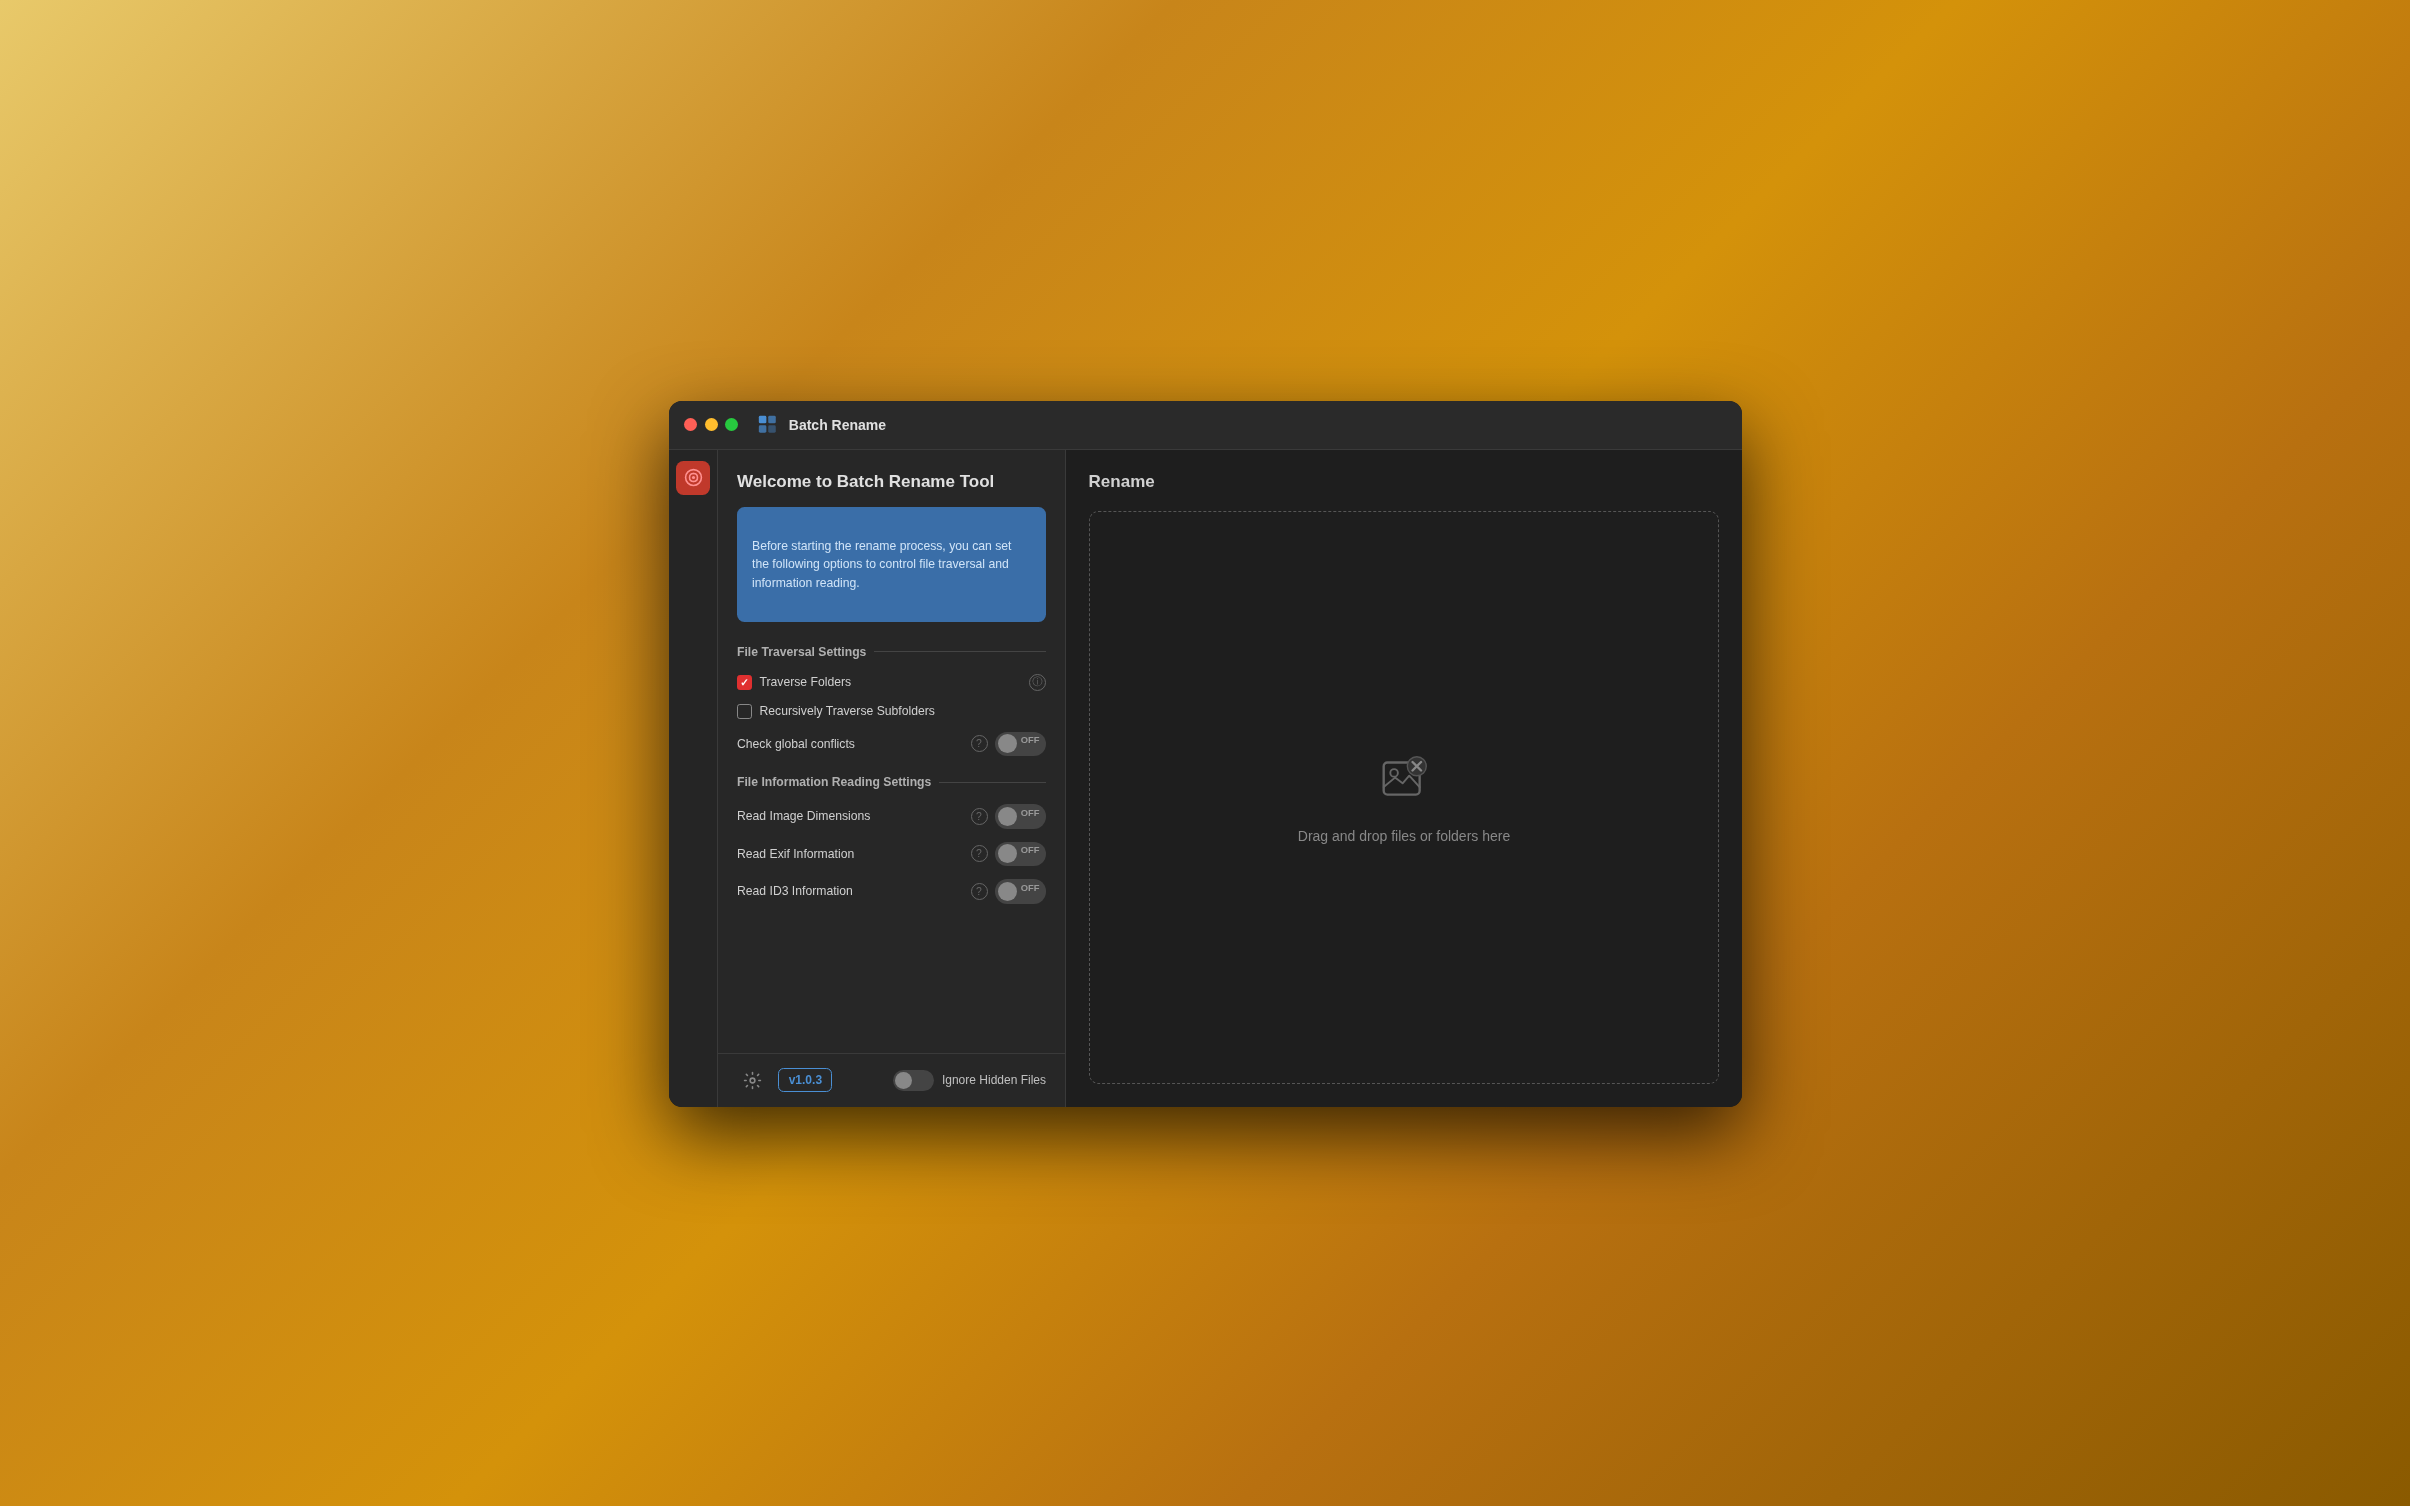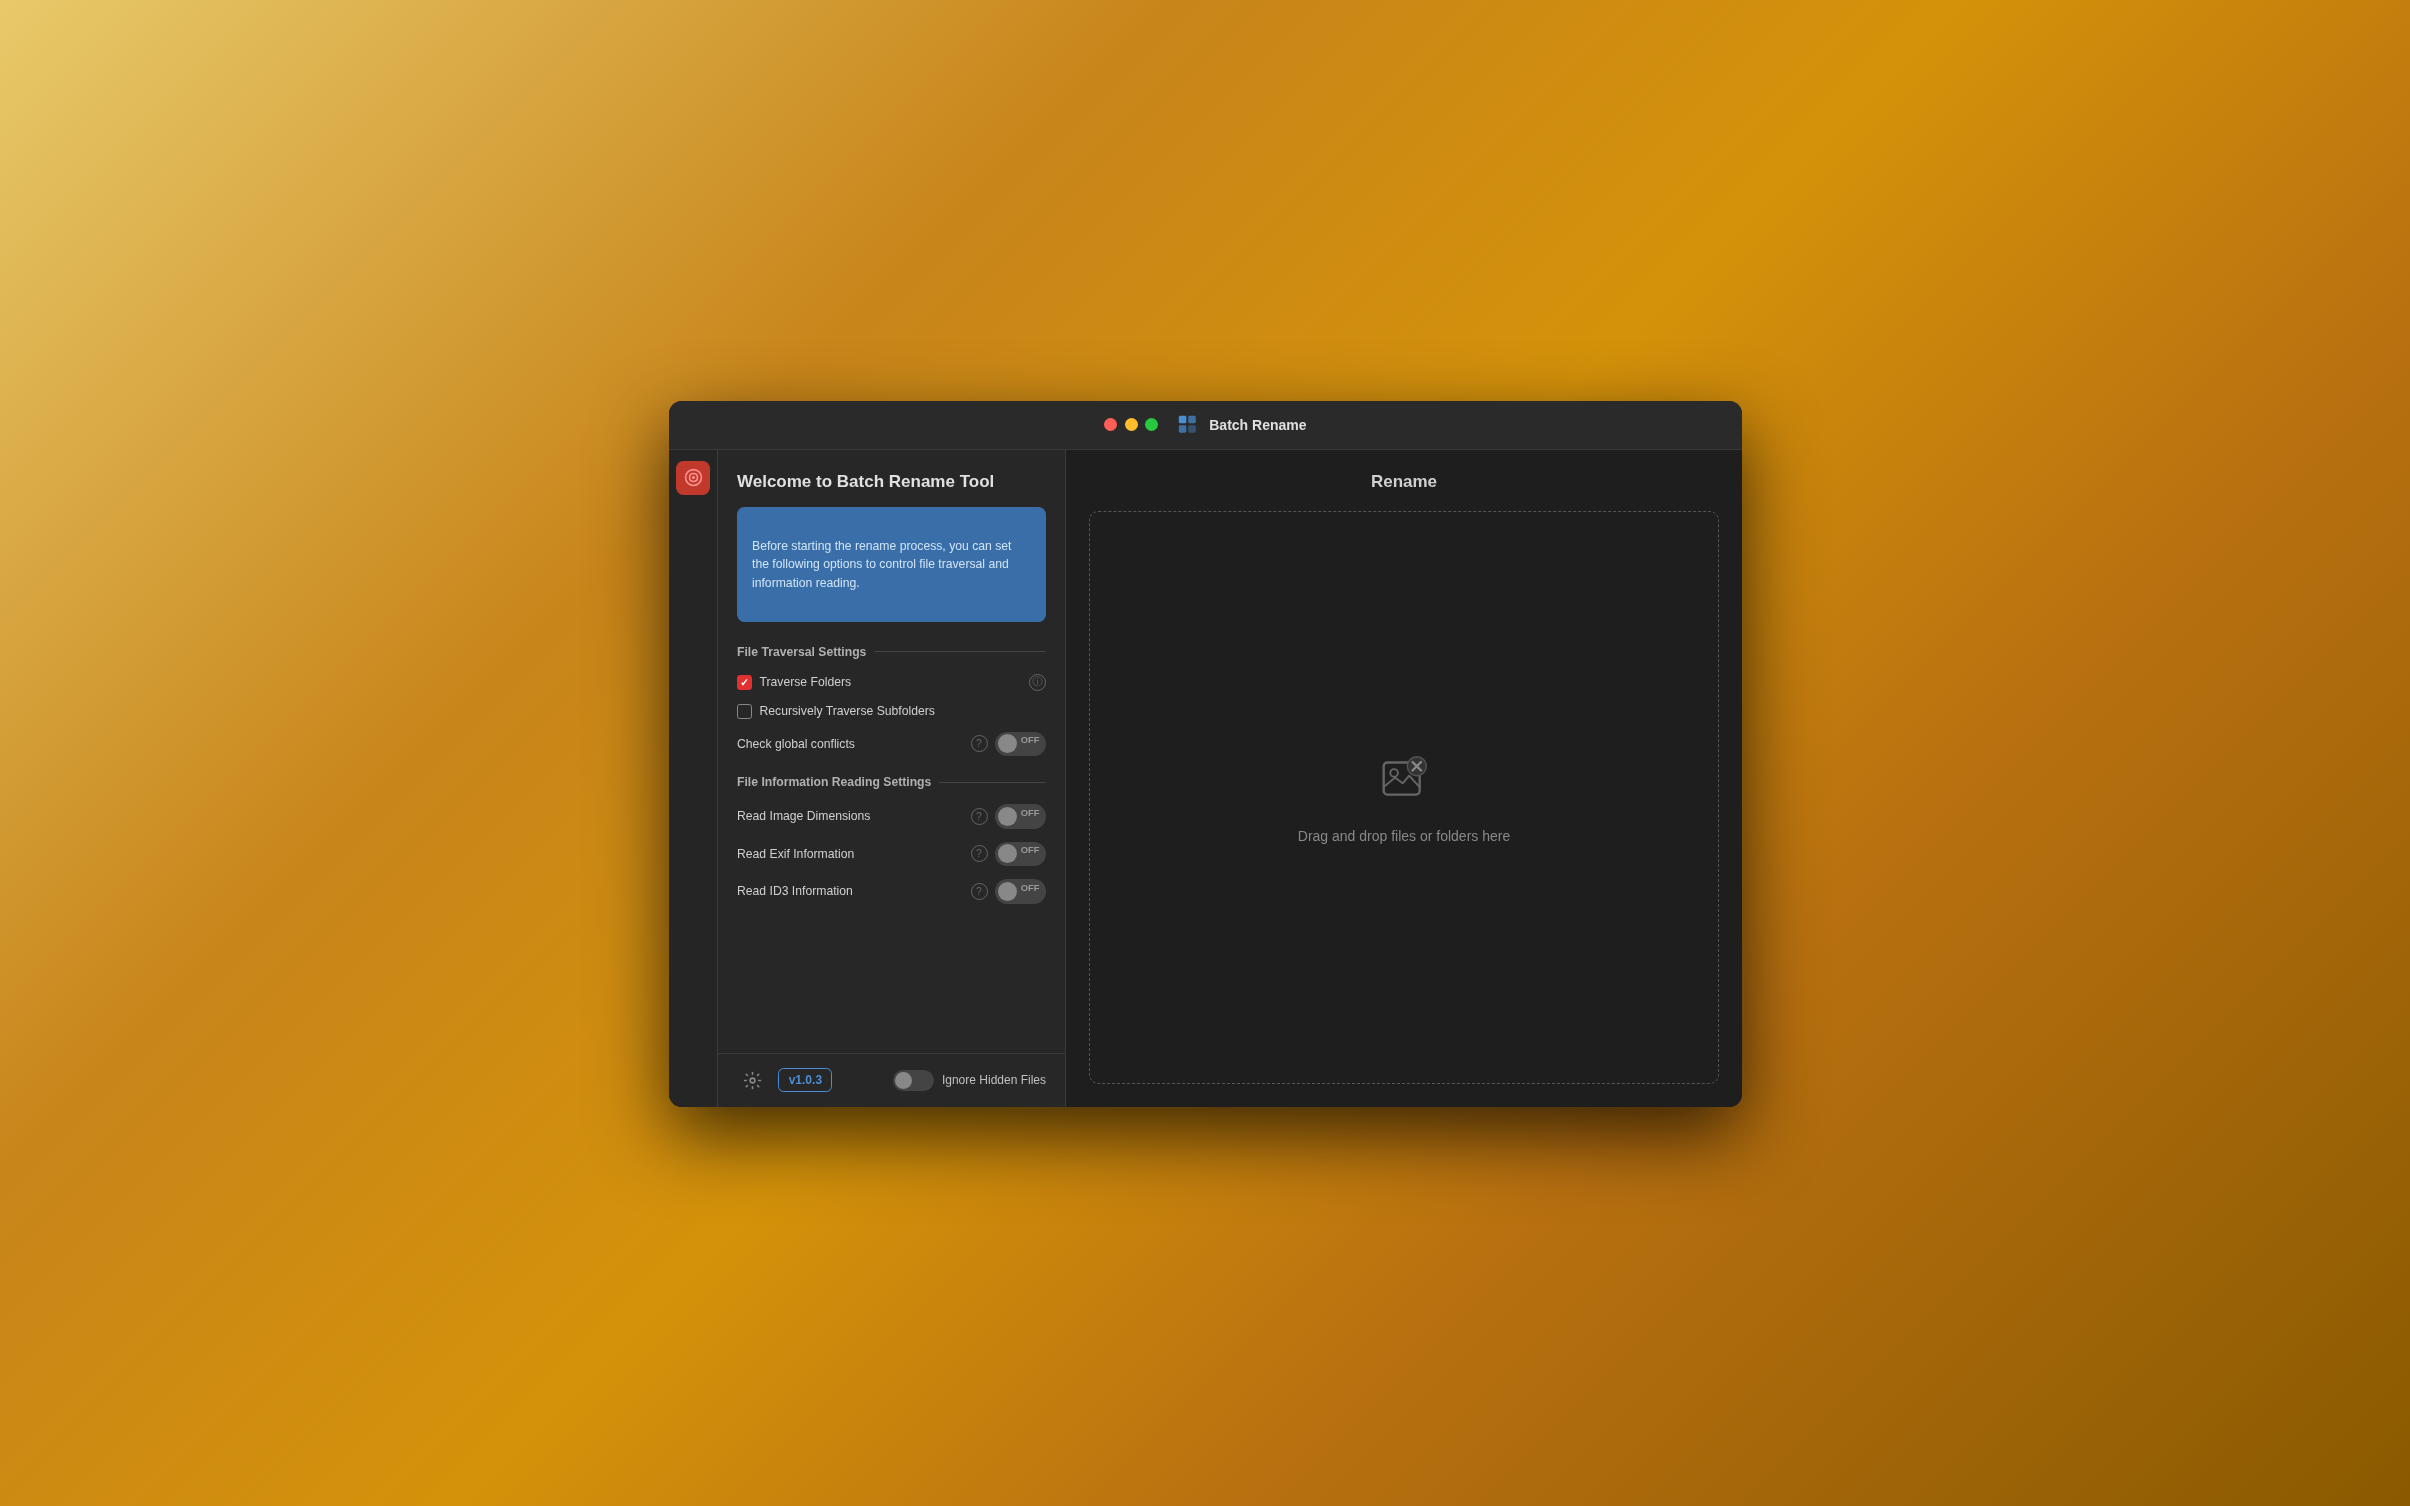--- a/index.html
+++ b/index.html
@@ -28,21 +28,20 @@
     
     .titlebar {
       height: 49px;
       background: #2a2a2a;
       display: flex;
       align-items: center;
       padding: 0 15px;
       gap: 9.4px;
       flex-shrink: 0;
       border-bottom: 0.9px solid #3a3a3a;
-      justify-content: center;
     }
 
     .traffic-lights {
       display: flex;
       gap: 7.5px;
       align-items: center;
     }
 
     .traffic-light {
       width: 13px;
@@ -319,21 +318,20 @@
       font-size: 12px;
     }
 
     
     .right-panel {
       flex: 1;
       background: #1e1e1e;
       display: flex;
       flex-direction: column;
       padding: 22.6px;
-      text-align: center;
     }
 
     .rename-title {
       color: #d0d0d0;
       font-size: 17px;
       font-weight: 600;
       margin-bottom: 19px;
     }
 
     .drop-zone {

